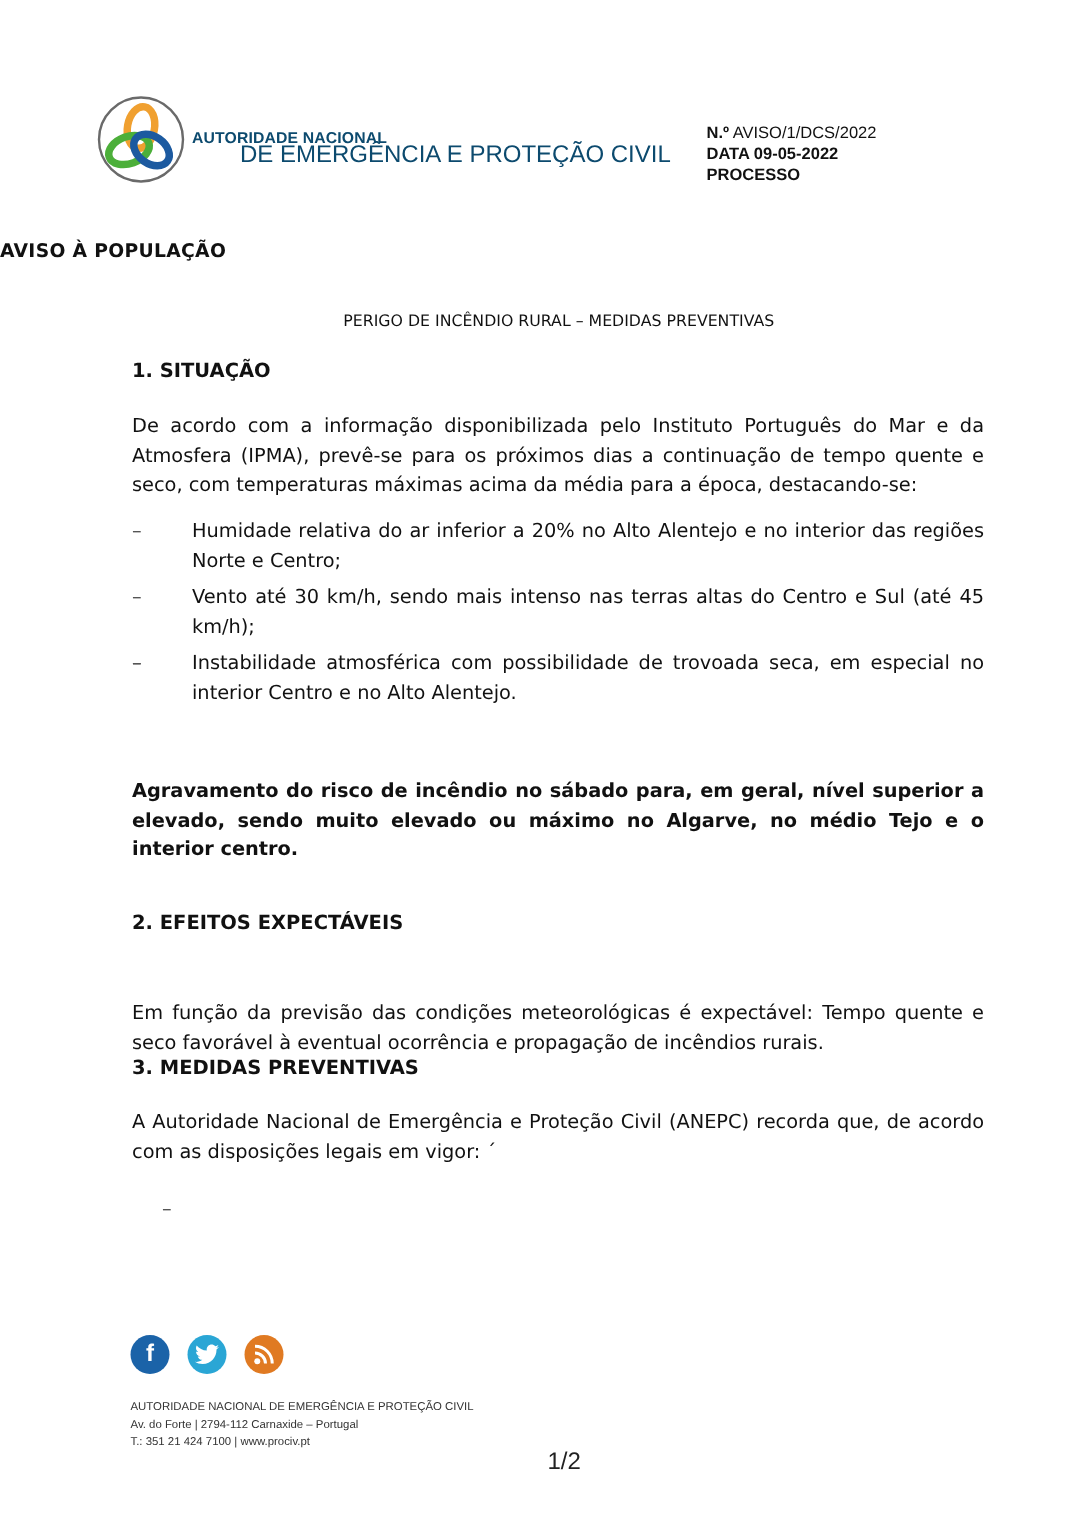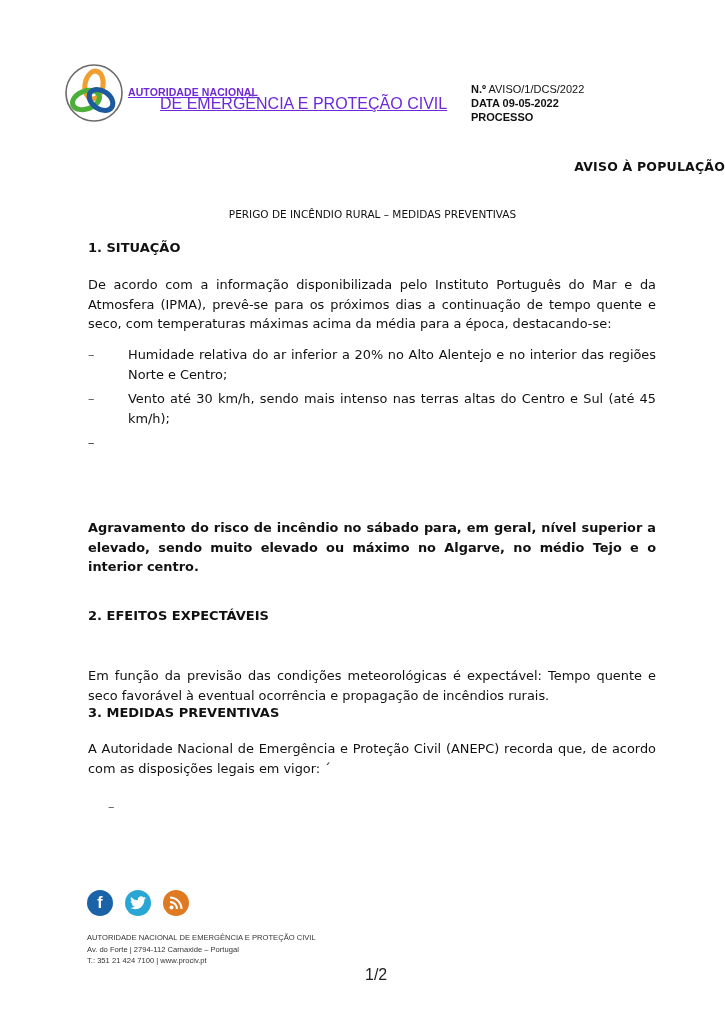--- a/index.html
+++ b/index.html
@@ -1,24 +1,24 @@
 <!DOCTYPE html>
 <html><head>
 <meta charset="utf-8">
 <style>
   html, body { margin: 0; padding: 0; background: #ffffff; }
   body { width: 725px; height: 1024px; position: relative; overflow: hidden;
          font-family: "DejaVu Sans", sans-serif; color: #111; }
   .logo { position: absolute; left: 64px; top: 63px; width: 60px; height: 60px; }
-  .logo-text { position: absolute; left: 128px; top: 87px; font-family: "Liberation Sans", sans-serif; color: #6d28d9; line-height: 11px; text-decoration: underline; }
+  .logo-text { position: absolute; left: 128px; top: 87px; font-family: "Liberation Sans", sans-serif; color: #0c4a6e; line-height: 11px; }
   .logo-text .l1 { font-weight: bold; font-size: 10.5px; letter-spacing: 0.1px; }
   .logo-text .l2 { font-size: 16px; margin-left: 32px; }
   .ref { position: absolute; left: 471px; top: 82px; font-family: "Liberation Sans", sans-serif; font-size: 11px; line-height: 14px; color: #111; }
   .ref b { font-weight: bold; }
-  .title { position: absolute; left: 0; width: 725px; top: 159px; text-align: right; font-weight: bold; font-size: 12.5px; letter-spacing: 0.2px; }
+  .title { position: absolute; left: 0; width: 725px; top: 159px; text-align: left; font-weight: bold; font-size: 12.5px; letter-spacing: 0.2px; }
   .subtitle { position: absolute; left: 0; width: 745px; top: 208px; text-align: center; font-size: 10.5px; }
   .h1 { position: absolute; left: 88px; font-weight: bold; font-size: 13px; }
   .para { position: absolute; left: 88px; width: 568px; font-size: 12.9px; line-height: 19.5px; text-align: justify; }
   .para.bold { font-weight: bold; }
   .bullets { position: absolute; left: 88px; width: 568px; margin: 0; padding: 0; list-style: none; font-size: 12.9px; line-height: 19.5px; }
   .bullets li { position: relative; padding-left: 40px; text-align: justify; }
   .bullets li .dash { position: absolute; left: 0; top: 0; color: #555; }
   .social { position: absolute; top: 890px; width: 26px; height: 26px; border-radius: 50%; color: #fff; font-family: "Liberation Sans", sans-serif; font-weight: bold; text-align: center; line-height: 26px; font-size: 16px; }
   .footer { position: absolute; left: 87px; top: 932px; font-family: "Liberation Sans", sans-serif; font-size: 7.6px; line-height: 11.5px; color: #333; }
   .pagenum { position: absolute; left: 365px; top: 966px; font-family: "Liberation Sans", sans-serif; font-size: 16px; color: #222; }
@@ -45,21 +45,21 @@
 
 <div class="title">AVISO À POPULAÇÃO</div>
 <div class="subtitle">PERIGO DE INCÊNDIO RURAL – MEDIDAS PREVENTIVAS</div>
 
 <div class="h1" style="top:240px;">1.  SITUAÇÃO</div>
 <div class="para" style="top:275px;">De acordo com a informação disponibilizada pelo Instituto Português do Mar e da Atmosfera (IPMA), prevê-se para os próximos dias a continuação de tempo quente e seco, com temperaturas máximas acima da média para a época, destacando-se:</div>
 <ul class="bullets" style="top:345px;">
   <li style="margin-bottom:5px;"><span class="dash">–</span><span>Humidade relativa do ar inferior a 20% no Alto Alentejo e no interior das regiões Norte e Centro;</span></li>
   <li style="margin-bottom:5px;"><span class="dash">–</span><span>Vento até 30 km/h, sendo mais intenso nas terras altas do Centro e Sul (até 45 km/h);</span></li>
   <li><span class="dash">–</span></li>
-  <li><span class="dash">–</span></li>
+  <li><span class="dash">–</span><span>Instabilidade atmosférica com possibilidade de trovoada seca, em especial no interior Centro e no Alto Alentejo.</span></li>
 </ul>
 <div class="para bold" style="top:518px;">Agravamento do risco de incêndio no sábado para, em geral, nível superior a elevado, sendo muito elevado ou máximo no Algarve, no médio Tejo e o interior centro.</div>
 
 <div class="h1" style="top:608px;">2. EFEITOS EXPECTÁVEIS</div>
 <div class="para" style="top:666px;">Em função da previsão das condições meteorológicas é expectável: Tempo quente e seco favorável à eventual ocorrência e propagação de incêndios rurais.</div>
 
 <div class="h1" style="top:705px;">3. MEDIDAS PREVENTIVAS</div>
 <div class="para" style="top:739px;">A Autoridade Nacional de Emergência e Proteção Civil (ANEPC) recorda que, de acordo com as disposições legais em vigor: ´</div>
 <ul class="bullets" style="top:797px; left:108px; width:548px;">
   <li><span class="dash">–</span></li>

